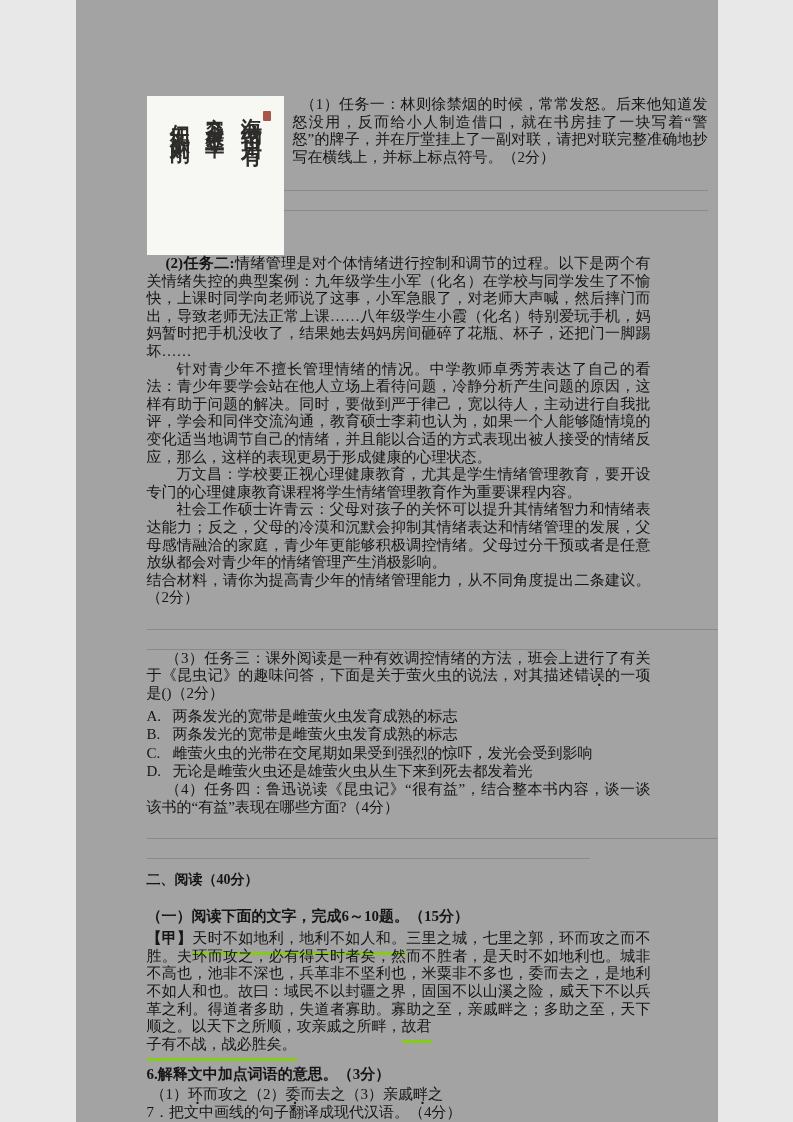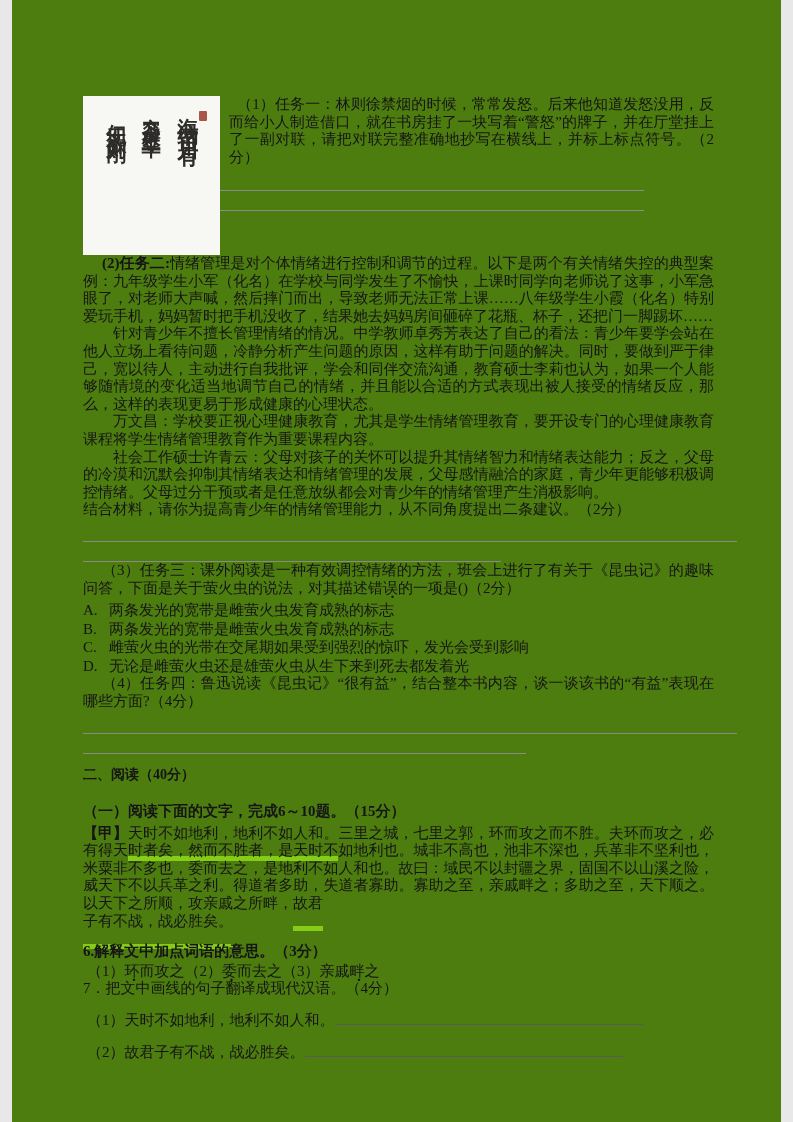--- a/index.html
+++ b/index.html
@@ -1,17 +1,17 @@
 <!DOCTYPE html>
 <html><head>
 <meta charset="utf-8">
 <style>
   html,body{margin:0;padding:0;background:#e8e8e8;}
   .page{
-    position:relative;width:769px;height:1122px;background:#4d7c0f;
+    position:relative;width:642px;height:1122px;background:#a3a3a3;
     font-family:"Liberation Serif","DejaVu Serif",serif;
     font-size:15px;line-height:17.6px;color:#151515;
     box-sizing:border-box;padding:96px 67px 0 71px;overflow:hidden;
     margin:0 auto;
   }
   p{margin:0;text-align:justify;}
   b{font-weight:bold;}
 
   
   .top-row{display:flex;gap:9px;min-height:159px;}
@@ -46,21 +46,21 @@
   .opts{margin-top:4px;}
   .opt{display:flex;line-height:18.6px;text-align:left;}
   .opt-letter{width:26px;flex:none;}
 
   
   .h2{font-weight:bold;font-size:14px;margin-top:11px;line-height:19px;}
   .h3{font-weight:bold;margin-top:18px;line-height:19px;}
 
   
   .jia{margin-top:4px;}
-  .u{border-bottom:5px solid #84cc16;padding-bottom:15px;}
+  .u{border-bottom:3px solid #84cc16;padding-bottom:6px;}
   .center-line{display:block;text-align:left;}
 
   
   .jiadian{position:relative;font-style:normal;}
   .jiadian::after{
     content:"\00B7";content:"·";position:absolute;left:50%;bottom:-0.62em;
     transform:translateX(-50%);font-weight:bold;line-height:1;
   }
 
   .q6-title{font-weight:bold;margin-top:13px;}

